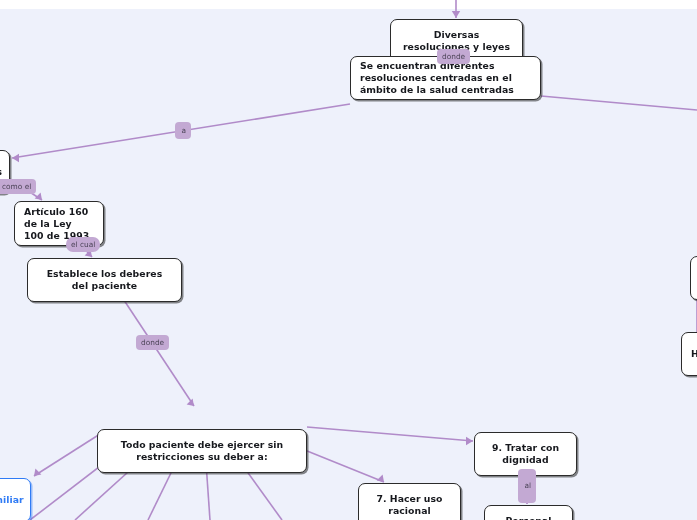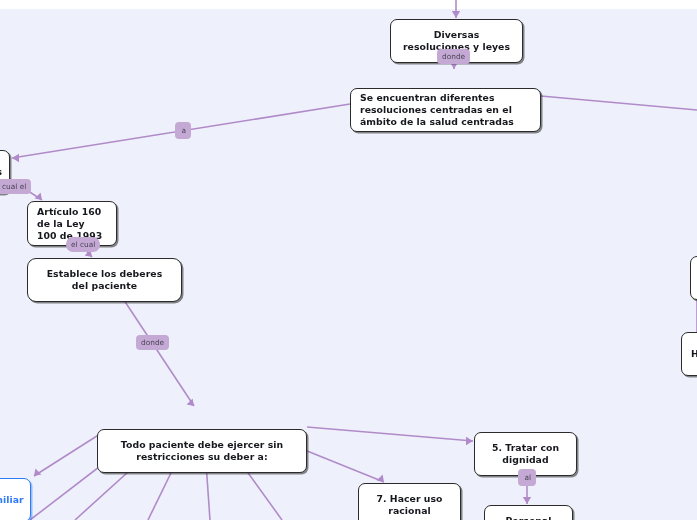--- a/index.html
+++ b/index.html
@@ -125,37 +125,37 @@
         <polygon points="376.6,480.6 382.6,474.6 384,482" fill="#b18bc9"></polygon>
         <polygon points="522.8,497 531.2,497 527,504" fill="#b18bc9"></polygon>
         <polygon points="41.4,474.6 35.4,468.6 34,476" fill="#b18bc9"></polygon>
       </g>
   </svg>
 
   <div id="nodes-layer">
       <div class="node" style="left: 390px; top: 19px; width: 133px; height: 22px;">
         <span>Diversas resoluciones y leyes</span>
       </div>
-      <div class="node left-align" style="left: 350px; top: 88px; width: 191px; height: 44px;">
+      <div class="node left-align" style="left: 350px; top: 56px; width: 191px; height: 44px;">
         <span>Se encuentran diferentes resoluciones centradas en el ámbito de la salud centradas</span>
       </div>
       <div class="node" style="left: -18px; top: 150px; width: 28px; height: 20px;">
         <span>es</span>
       </div>
-      <div class="node left-align" style="left: 27px; top: 201px; width: 90px; height: 45px;">
+      <div class="node left-align" style="left: 14px; top: 201px; width: 90px; height: 45px;">
         <span>Artículo 160 de la Ley 100 de 1993</span>
       </div>
-      <div class="node" style="left: 27px; top: 258px; width: 155px; height: 21px; border-radius: 9px;">
+      <div class="node" style="left: 27px; top: 258px; width: 155px; height: 21px;">
         <span>Establece los deberes del paciente</span>
       </div>
       <div class="node" style="left: 97px; top: 429px; width: 210px; height: 27px;">
         <span>Todo paciente debe ejercer sin restricciones su deber a:</span>
       </div>
       <div class="node" style="left: 474px; top: 432px; width: 103px; height: 22px;">
-        <span>5. Tratar con dignidad</span>
+        <span>9. Tratar con dignidad</span>
       </div>
       <div class="node" style="left: 358px; top: 483px; width: 103px; height: 21px; justify-content: flex-end;">
         <span>7. Hacer uso racional</span>
       </div>
       <div class="node" style="left: 484px; top: 505px; width: 89px; height: 22px;">
         <span>Personal humano</span>
       </div>
       <div class="node selected" style="left: -14px; top: 478px; width: 45px; height: 21px;">
         <span>miliar</span>
       </div>
@@ -167,26 +167,26 @@
       </div>
     </div>
   <div id="labels-layer">
       <div class="linklabel" style="left: 437px; top: 49px; min-width: 33px; height: 15px;">
         <span>donde</span>
       </div>
       <div class="linklabel" style="left: 175px; top: 122px; min-width: 16px; height: 17px;">
         <span>a</span>
       </div>
       <div class="linklabel" style="left: -3px; top: 179px; min-width: 34px; height: 15px;">
-        <span>cual el</span>
+        <span>como el</span>
       </div>
       <div class="linklabel" style="left: 66px; top: 237px; min-width: 30px; height: 15px; border-radius: 7px;">
         <span>el cual</span>
       </div>
       <div class="linklabel" style="left: 136px; top: 335px; min-width: 33px; height: 15px;">
         <span>donde</span>
       </div>
-      <div class="linklabel" style="left: 518px; top: 469px; min-width: 18px; height: 17px;">
+      <div class="linklabel" style="left: 518px; top: 469px; min-width: 18px; height: 34px;">
         <span>al</span>
       </div>
     </div>
 
 </div>
 
 </body></html>

